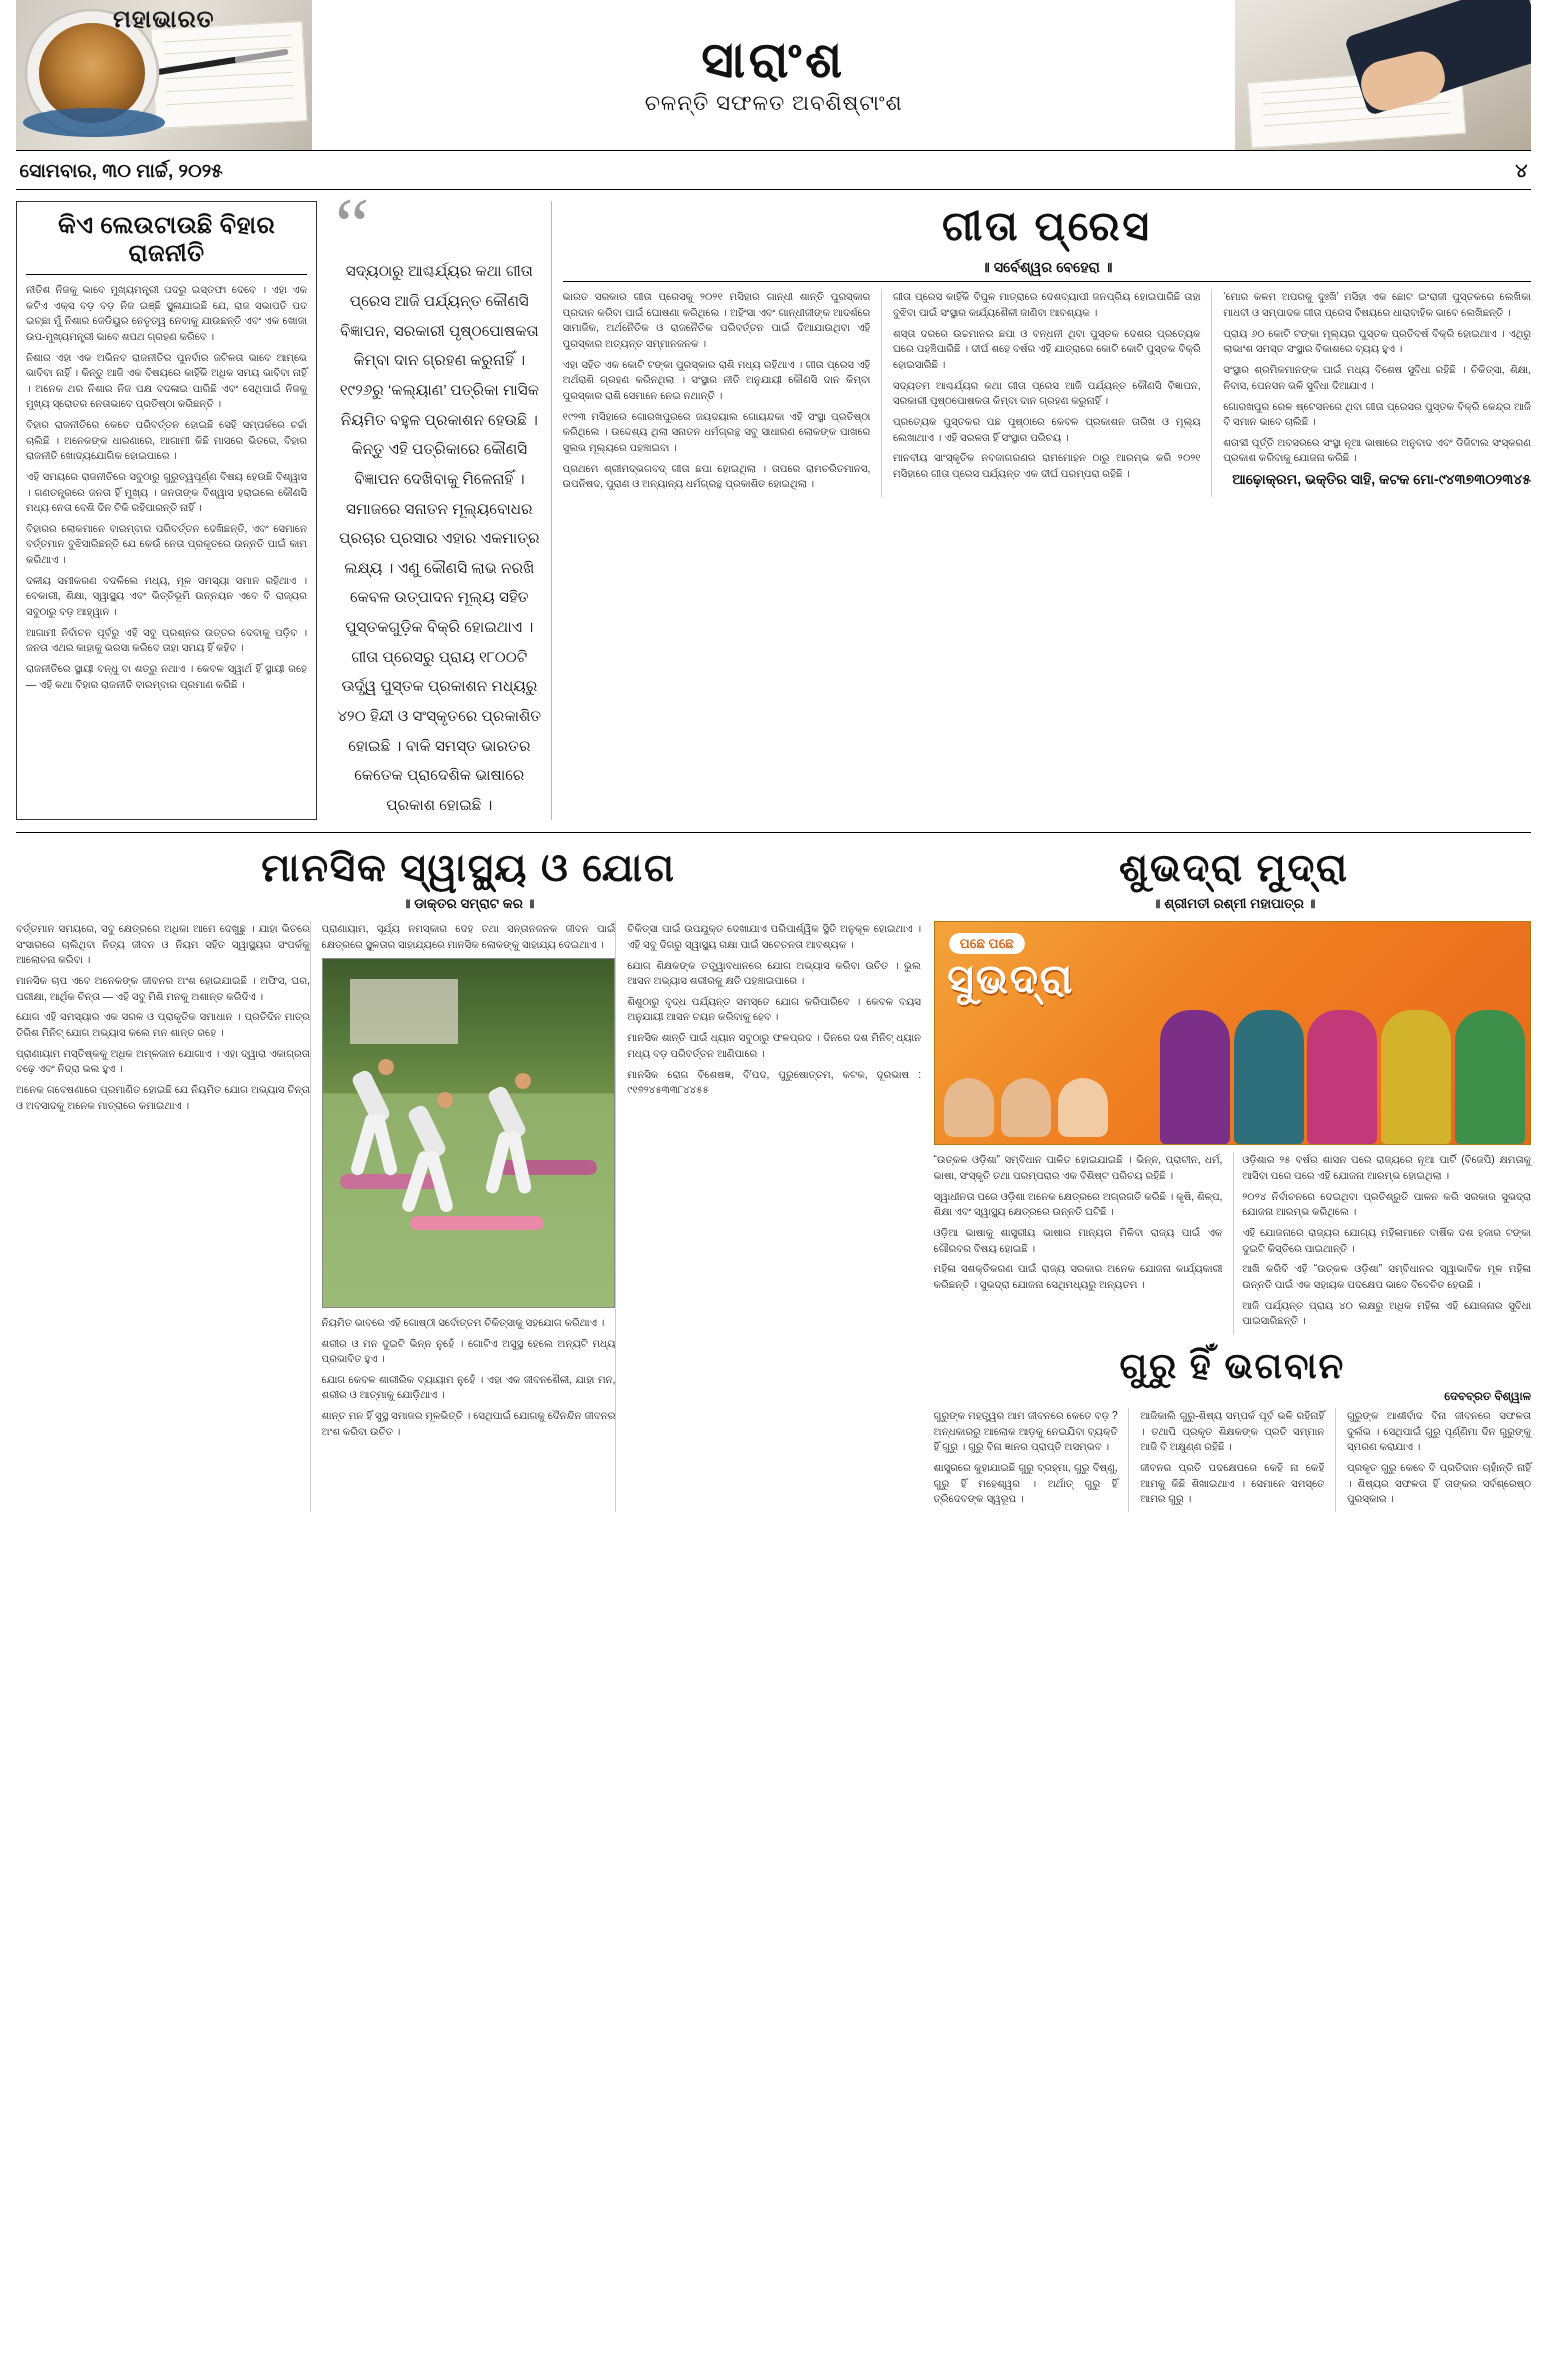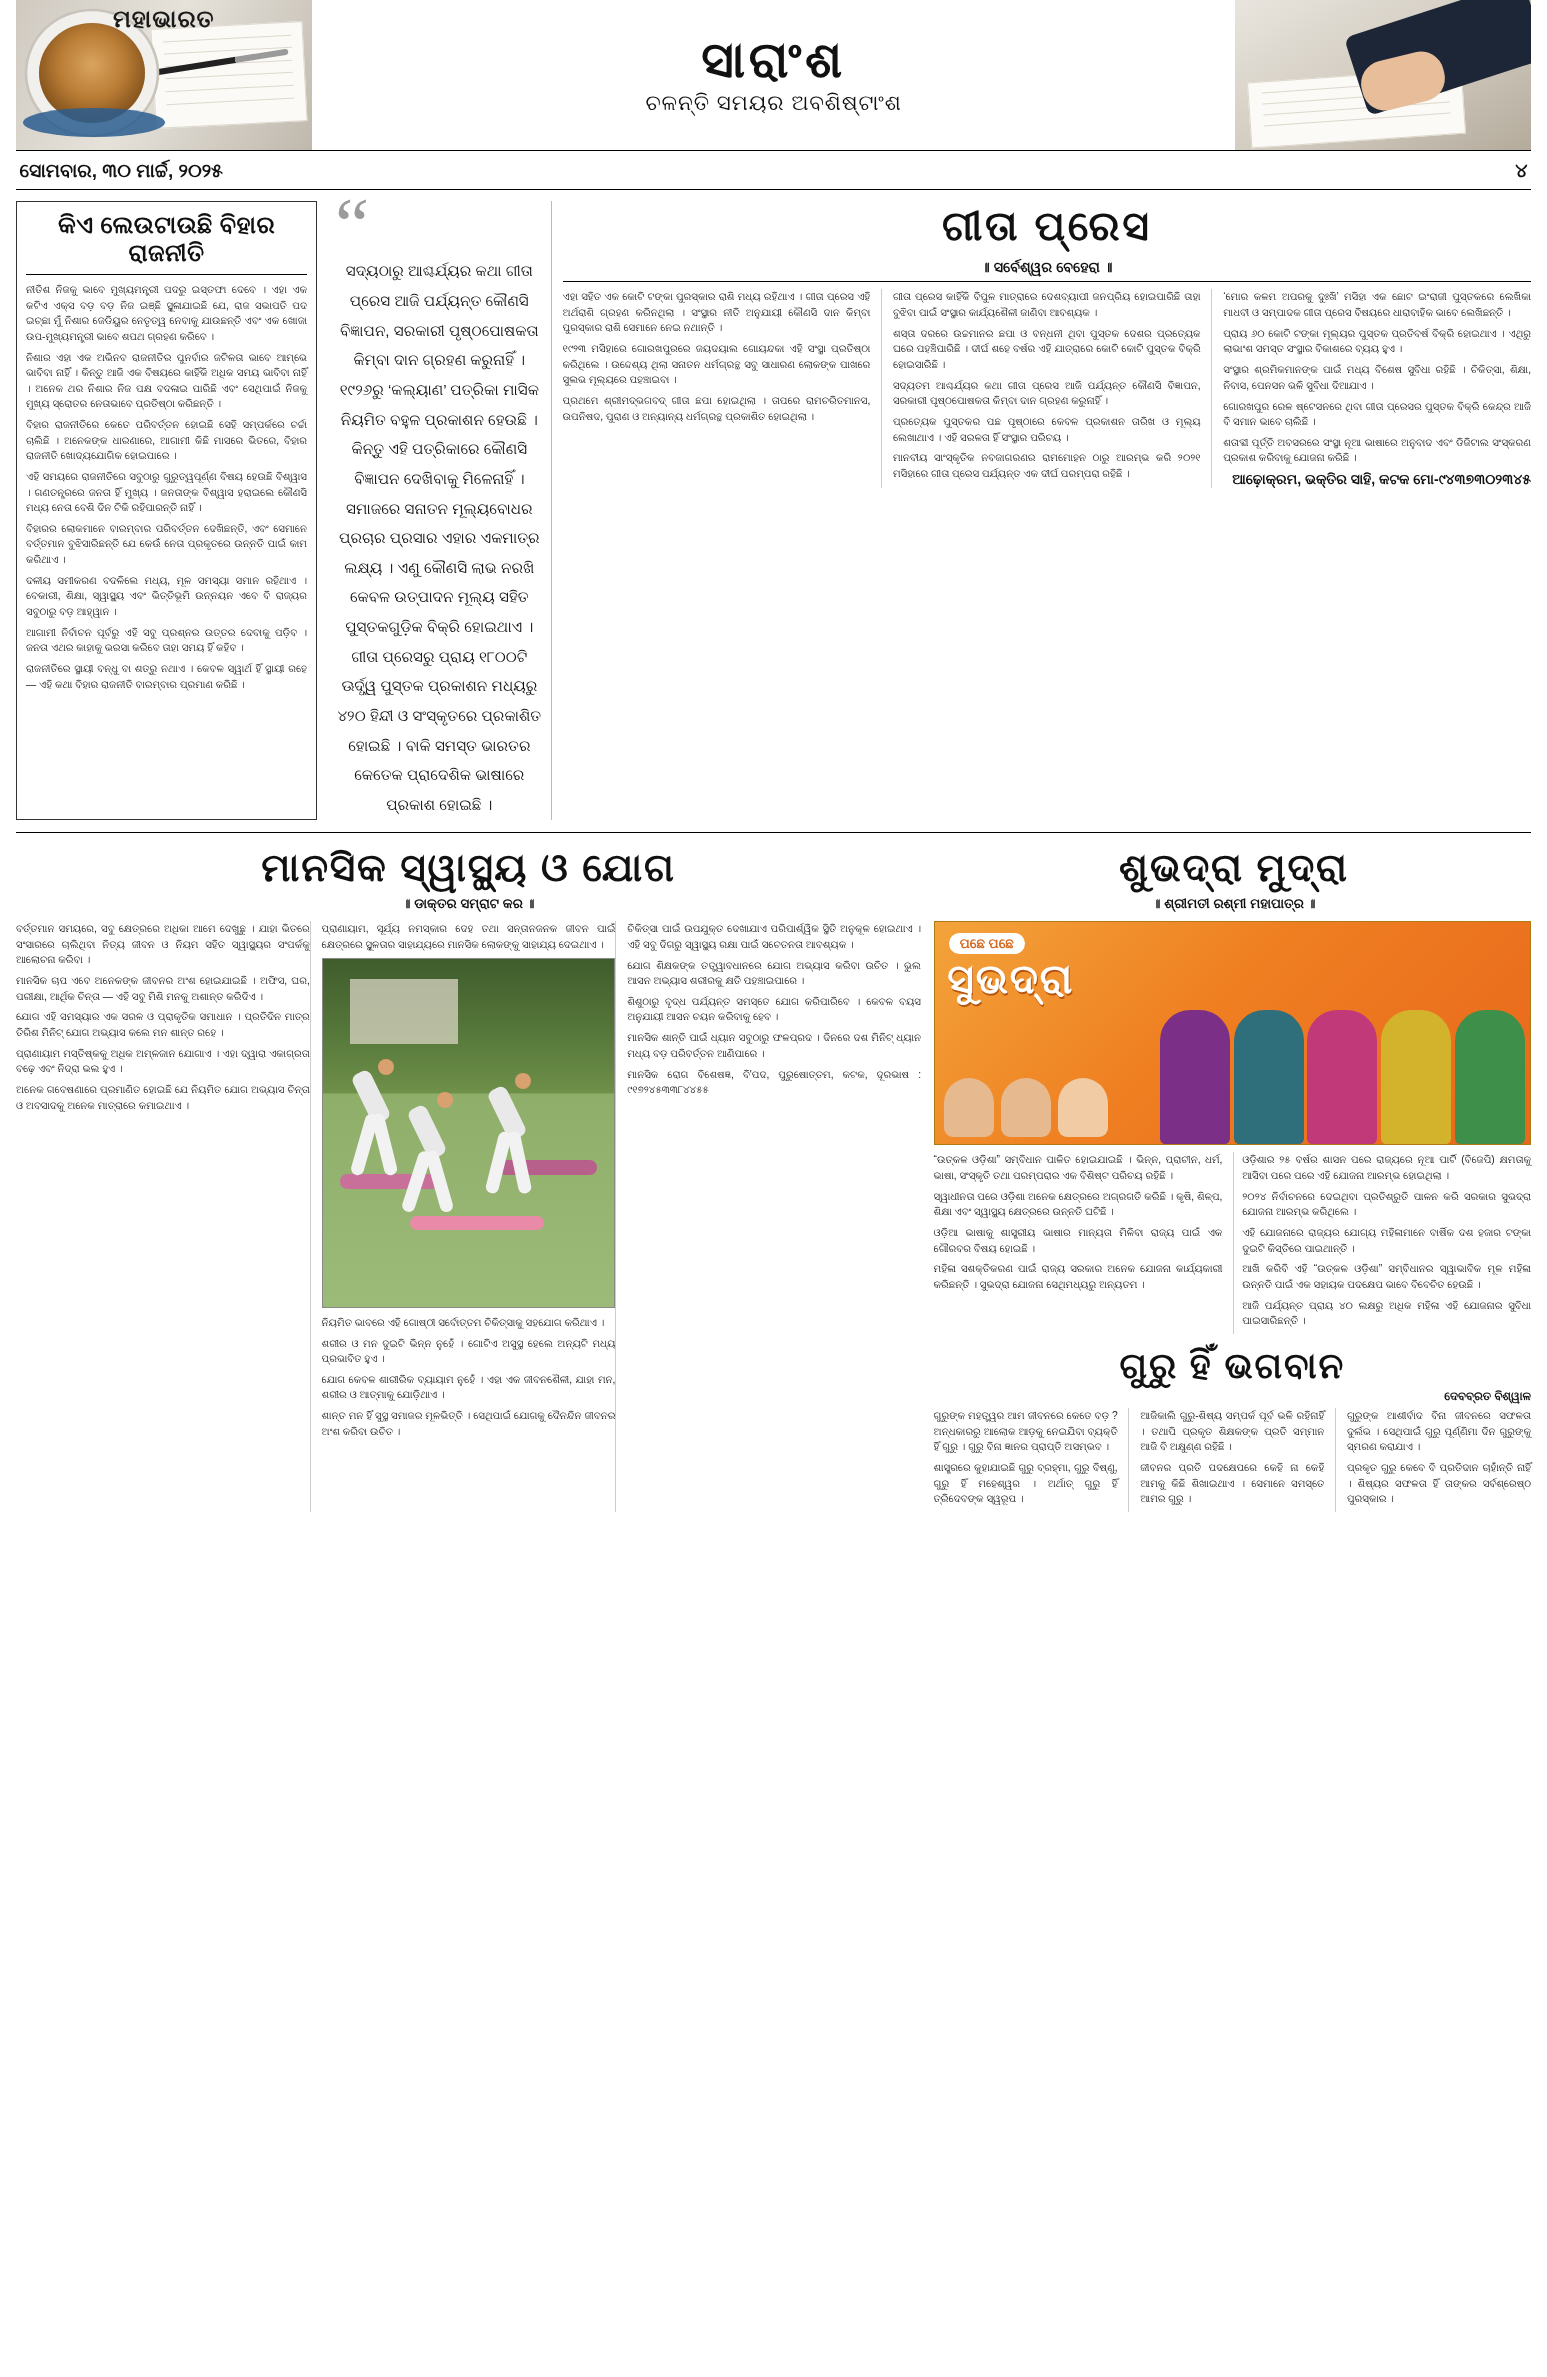--- a/index.html
+++ b/index.html
@@ -200,21 +200,21 @@
           <i></i>
           <i></i>
         </div>
       <div class="pen"></div>
       <div class="cup"></div>
       <div class="saucer"></div>
       <div class="brand">ମହାଭାରତ</div>
     </div>
     <div class="mh-center">
       <div class="mh-title">ସାରାଂଶ</div>
-      <div class="mh-sub">ଚଳନ୍ତି ସମୟର ଅବଶିଷ୍ଟାଂଶ</div>
+      <div class="mh-sub">ଚଳନ୍ତି ସଫଳତ ଅବଶିଷ୍ଟାଂଶ</div>
     </div>
     <div class="mh-right">
       <div class="paper">
           <i></i>
           <i></i>
           <i></i>
           <i></i>
         </div>
       <div class="sleeve"></div>
       <div class="hand"></div>
@@ -246,20 +246,21 @@
     <div class="quote-col">
       <div class="quote-mark">“</div>
       <p>ସଦ୍ୟଠାରୁ ଆଶ୍ଚର୍ଯ୍ୟର କଥା ଗୀତା ପ୍ରେସ ଆଜି ପର୍ଯ୍ୟନ୍ତ କୌଣସି ବିଜ୍ଞାପନ, ସରକାରୀ ପୃଷ୍ଠପୋଷକତା କିମ୍ବା ଦାନ ଗ୍ରହଣ କରୁନାହିଁ । ୧୯୨୬ରୁ ‘କଲ୍ୟାଣ’ ପତ୍ରିକା ମାସିକ ନିୟମିତ ବହୁଳ ପ୍ରକାଶନ ହେଉଛି । କିନ୍ତୁ ଏହି ପତ୍ରିକାରେ କୌଣସି ବିଜ୍ଞାପନ ଦେଖିବାକୁ ମିଳେନାହିଁ । ସମାଜରେ ସନାତନ ମୂଲ୍ୟବୋଧର ପ୍ରଚାର ପ୍ରସାର ଏହାର ଏକମାତ୍ର ଲକ୍ଷ୍ୟ । ଏଣୁ କୌଣସି ଲାଭ ନରଖି କେବଳ ଉତ୍ପାଦନ ମୂଲ୍ୟ ସହିତ ପୁସ୍ତକଗୁଡ଼ିକ ବିକ୍ରି ହୋଇଥାଏ । ଗୀତା ପ୍ରେସରୁ ପ୍ରାୟ ୧୮୦୦ଟି ଊର୍ଦ୍ଧ୍ୱ ପୁସ୍ତକ ପ୍ରକାଶନ ମଧ୍ୟରୁ ୪୨୦ ହିନ୍ଦୀ ଓ ସଂସ୍କୃତରେ ପ୍ରକାଶିତ ହୋଇଛି । ବାକି ସମସ୍ତ ଭାରତର କେତେକ ପ୍ରାଦେଶିକ ଭାଷାରେ ପ୍ରକାଶ ହୋଇଛି ।</p>
     </div>
 
     <div class="gita">
       <h2>ଗୀତା ପ୍ରେସ</h2>
       <div class="byline">॥ ସର୍ବେଶ୍ୱର ବେହେରା ॥</div>
       <div class="gita-cols">
         <div class="col-text">
+          <p>ଭାରତ ସରକାର ଗୀତା ପ୍ରେସକୁ ୨୦୨୧ ମସିହାର ଗାନ୍ଧୀ ଶାନ୍ତି ପୁରସ୍କାର ପ୍ରଦାନ କରିବା ପାଇଁ ଘୋଷଣା କରିଥିଲେ । ଅହିଂସା ଏବଂ ଗାନ୍ଧୀଜୀଙ୍କ ଆଦର୍ଶରେ ସାମାଜିକ, ଅର୍ଥନୈତିକ ଓ ରାଜନୈତିକ ପରିବର୍ତ୍ତନ ପାଇଁ ଦିଆଯାଉଥିବା ଏହି ପୁରସ୍କାର ଅତ୍ୟନ୍ତ ସମ୍ମାନଜନକ ।</p>
           <p>ଏହା ସହିତ ଏକ କୋଟି ଟଙ୍କା ପୁରସ୍କାର ରାଶି ମଧ୍ୟ ରହିଥାଏ । ଗୀତା ପ୍ରେସ ଏହି ଅର୍ଥରାଶି ଗ୍ରହଣ କରିନଥିଲା । ସଂସ୍ଥାର ନୀତି ଅନୁଯାୟୀ କୌଣସି ଦାନ କିମ୍ବା ପୁରସ୍କାର ରାଶି ସେମାନେ ନେଇ ନଥାନ୍ତି ।</p>
           <p>୧୯୨୩ ମସିହାରେ ଗୋରଖପୁରରେ ଜୟଦୟାଲ ଗୋୟନ୍ଦକା ଏହି ସଂସ୍ଥା ପ୍ରତିଷ୍ଠା କରିଥିଲେ । ଉଦ୍ଦେଶ୍ୟ ଥିଲା ସନାତନ ଧର୍ମଗ୍ରନ୍ଥ ସବୁ ସାଧାରଣ ଲୋକଙ୍କ ପାଖରେ ସୁଲଭ ମୂଲ୍ୟରେ ପହଞ୍ଚାଇବା ।</p>
           <p>ପ୍ରଥମେ ଶ୍ରୀମଦ୍ଭଗବଦ୍ ଗୀତା ଛପା ହୋଇଥିଲା । ତାପରେ ରାମଚରିତମାନସ, ଉପନିଷଦ, ପୁରାଣ ଓ ଅନ୍ୟାନ୍ୟ ଧର୍ମଗ୍ରନ୍ଥ ପ୍ରକାଶିତ ହୋଇଥିଲା ।</p>
         </div>
         <div class="col-text">
           <p>ଗୀତା ପ୍ରେସ କାହିଁକି ବିପୁଳ ମାତ୍ରାରେ ଦେଶବ୍ୟାପୀ ଜନପ୍ରିୟ ହୋଇପାରିଛି ତାହା ବୁଝିବା ପାଇଁ ସଂସ୍ଥାର କାର୍ଯ୍ୟଶୈଳୀ ଜାଣିବା ଆବଶ୍ୟକ ।</p>
           <p>ଶସ୍ତା ଦରରେ ଉଚ୍ଚମାନର ଛପା ଓ ବନ୍ଧନୀ ଥିବା ପୁସ୍ତକ ଦେଶର ପ୍ରତ୍ୟେକ ଘରେ ପହଞ୍ଚିପାରିଛି । ଦୀର୍ଘ ଶହେ ବର୍ଷର ଏହି ଯାତ୍ରାରେ କୋଟି କୋଟି ପୁସ୍ତକ ବିକ୍ରି ହୋଇସାରିଛି ।</p>
           <p>ସଦ୍ୟତମ ଆଶ୍ଚର୍ଯ୍ୟର କଥା ଗୀତା ପ୍ରେସ ଆଜି ପର୍ଯ୍ୟନ୍ତ କୌଣସି ବିଜ୍ଞାପନ, ସରକାରୀ ପୃଷ୍ଠପୋଷକତା କିମ୍ବା ଦାନ ଗ୍ରହଣ କରୁନାହିଁ ।</p>
           <p>ପ୍ରତ୍ୟେକ ପୁସ୍ତକର ପଛ ପୃଷ୍ଠାରେ କେବଳ ପ୍ରକାଶନ ତାରିଖ ଓ ମୂଲ୍ୟ ଲେଖାଥାଏ । ଏହି ସରଳତା ହିଁ ସଂସ୍ଥାର ପରିଚୟ ।</p>
           <p>ମାନବୀୟ ସାଂସ୍କୃତିକ ନବଜାଗରଣର ରାମମୋହନ ଠାରୁ ଆରମ୍ଭ କରି ୨୦୨୧ ମସିହାରେ ଗୀତା ପ୍ରେସ ପର୍ଯ୍ୟନ୍ତ ଏକ ଦୀର୍ଘ ପରମ୍ପରା ରହିଛି ।</p>

